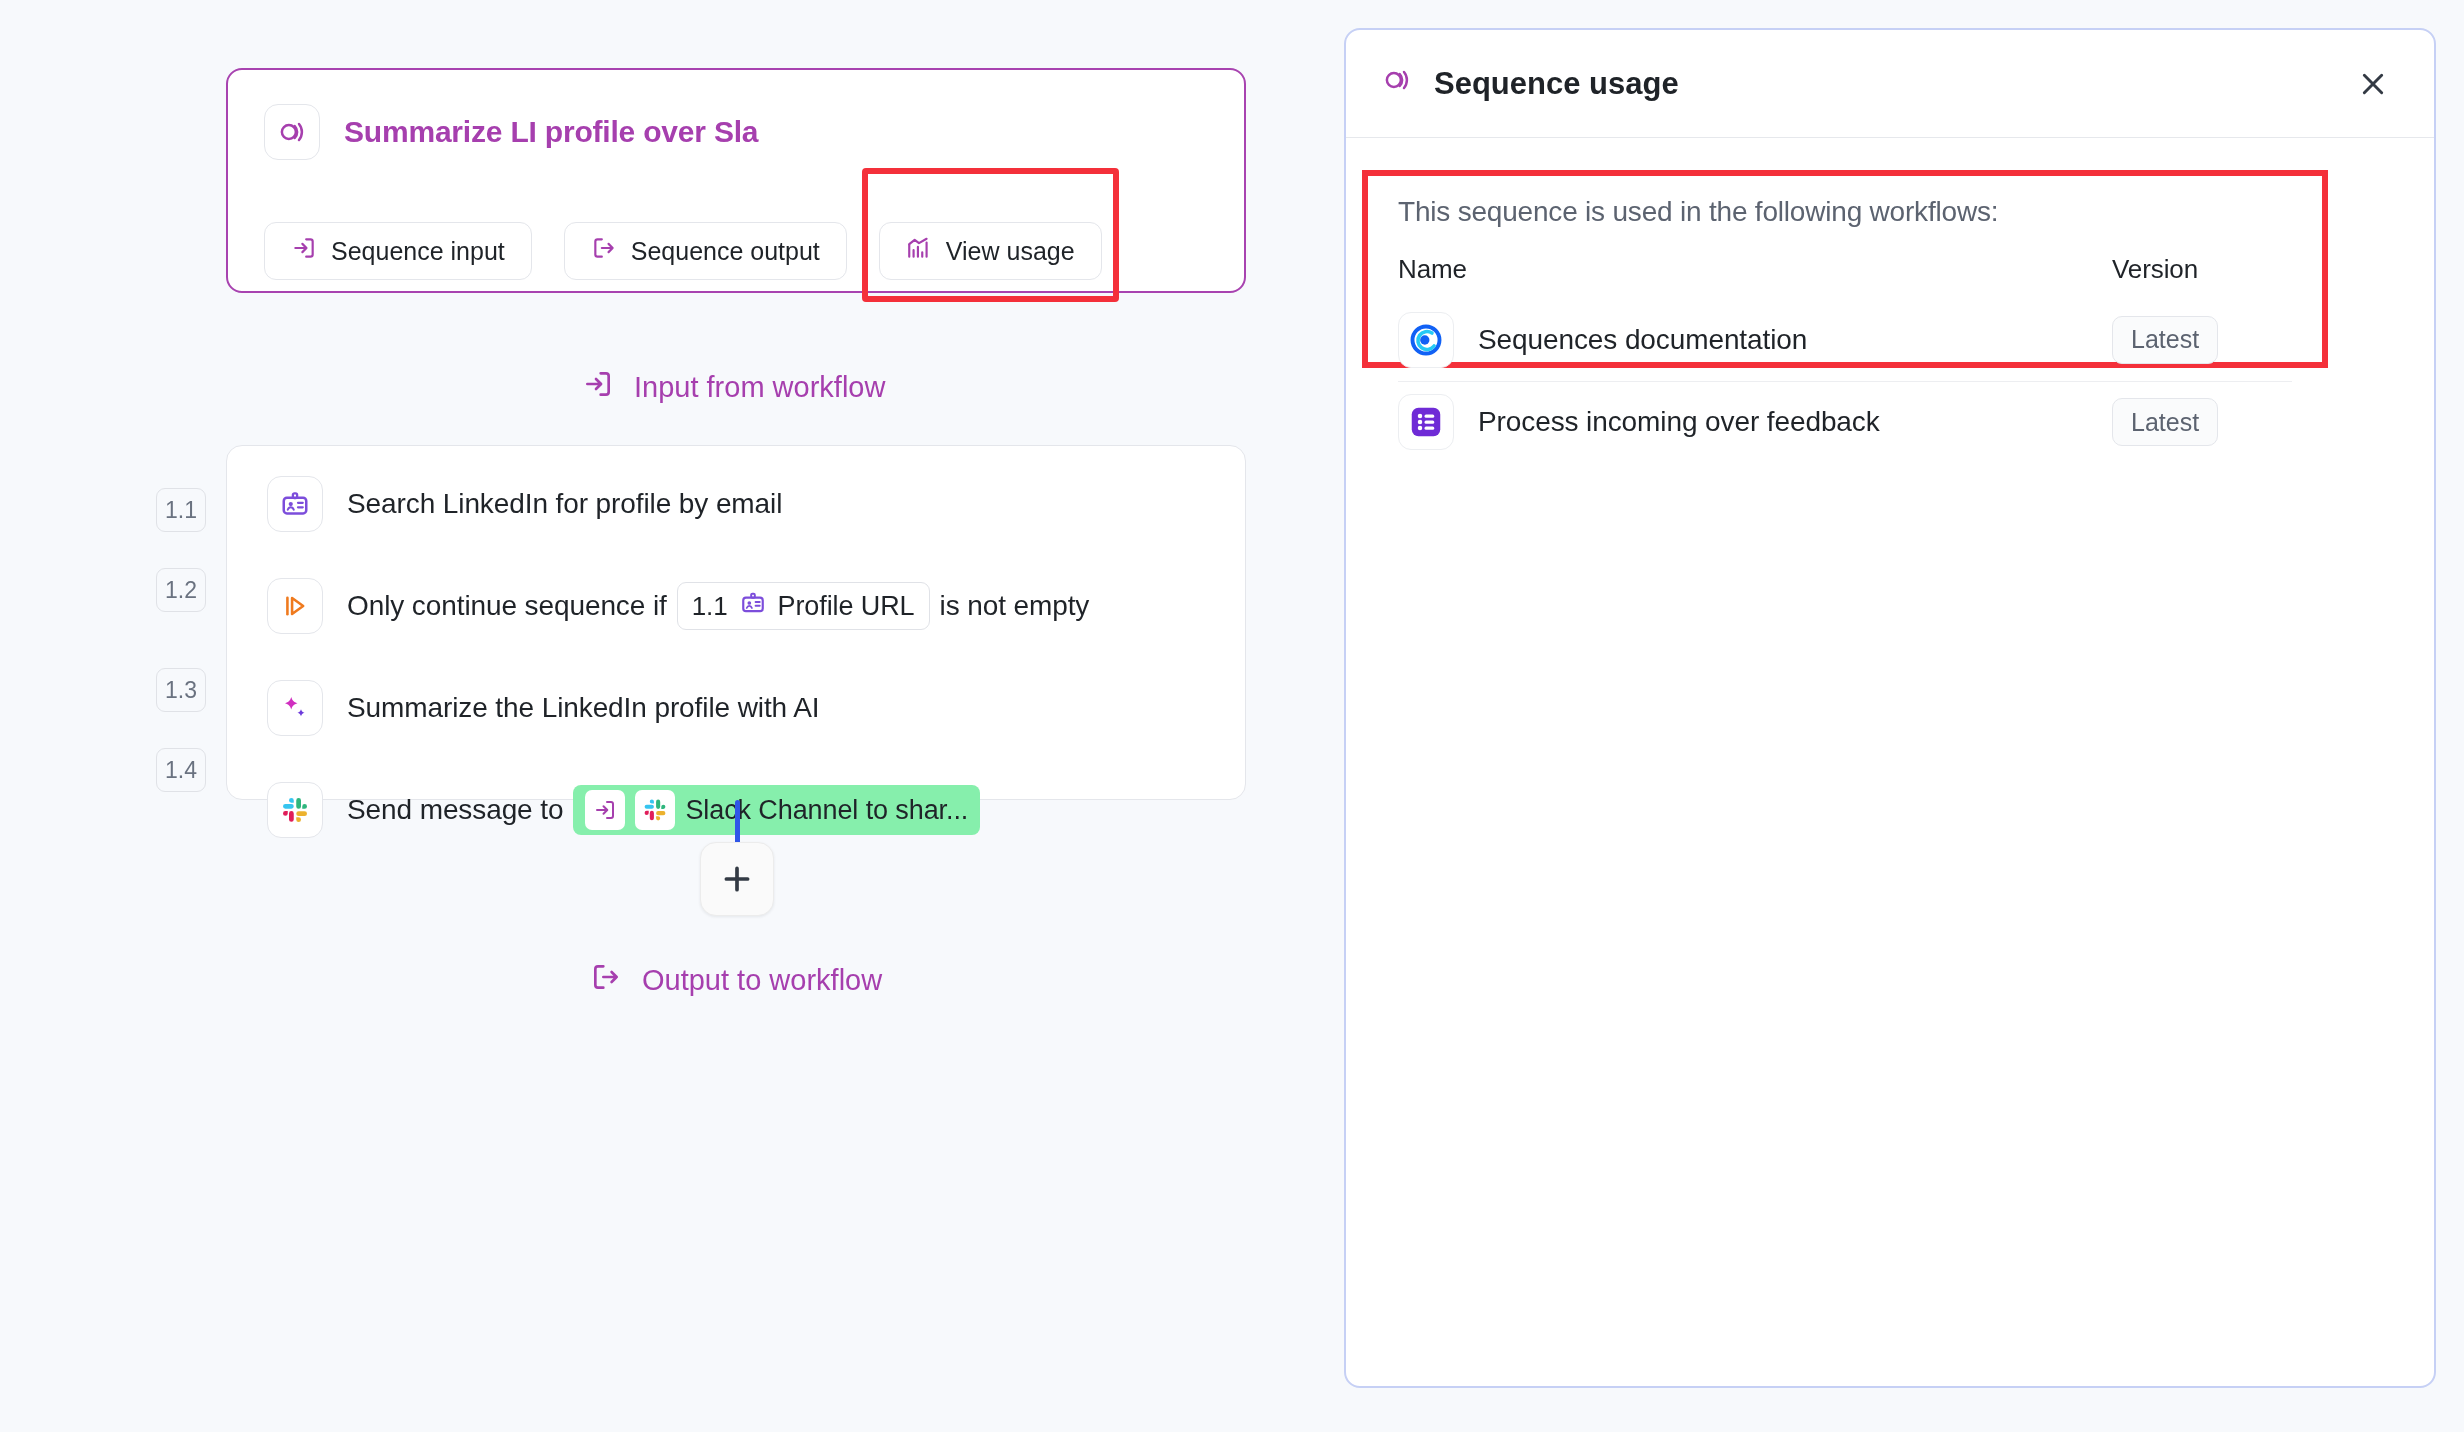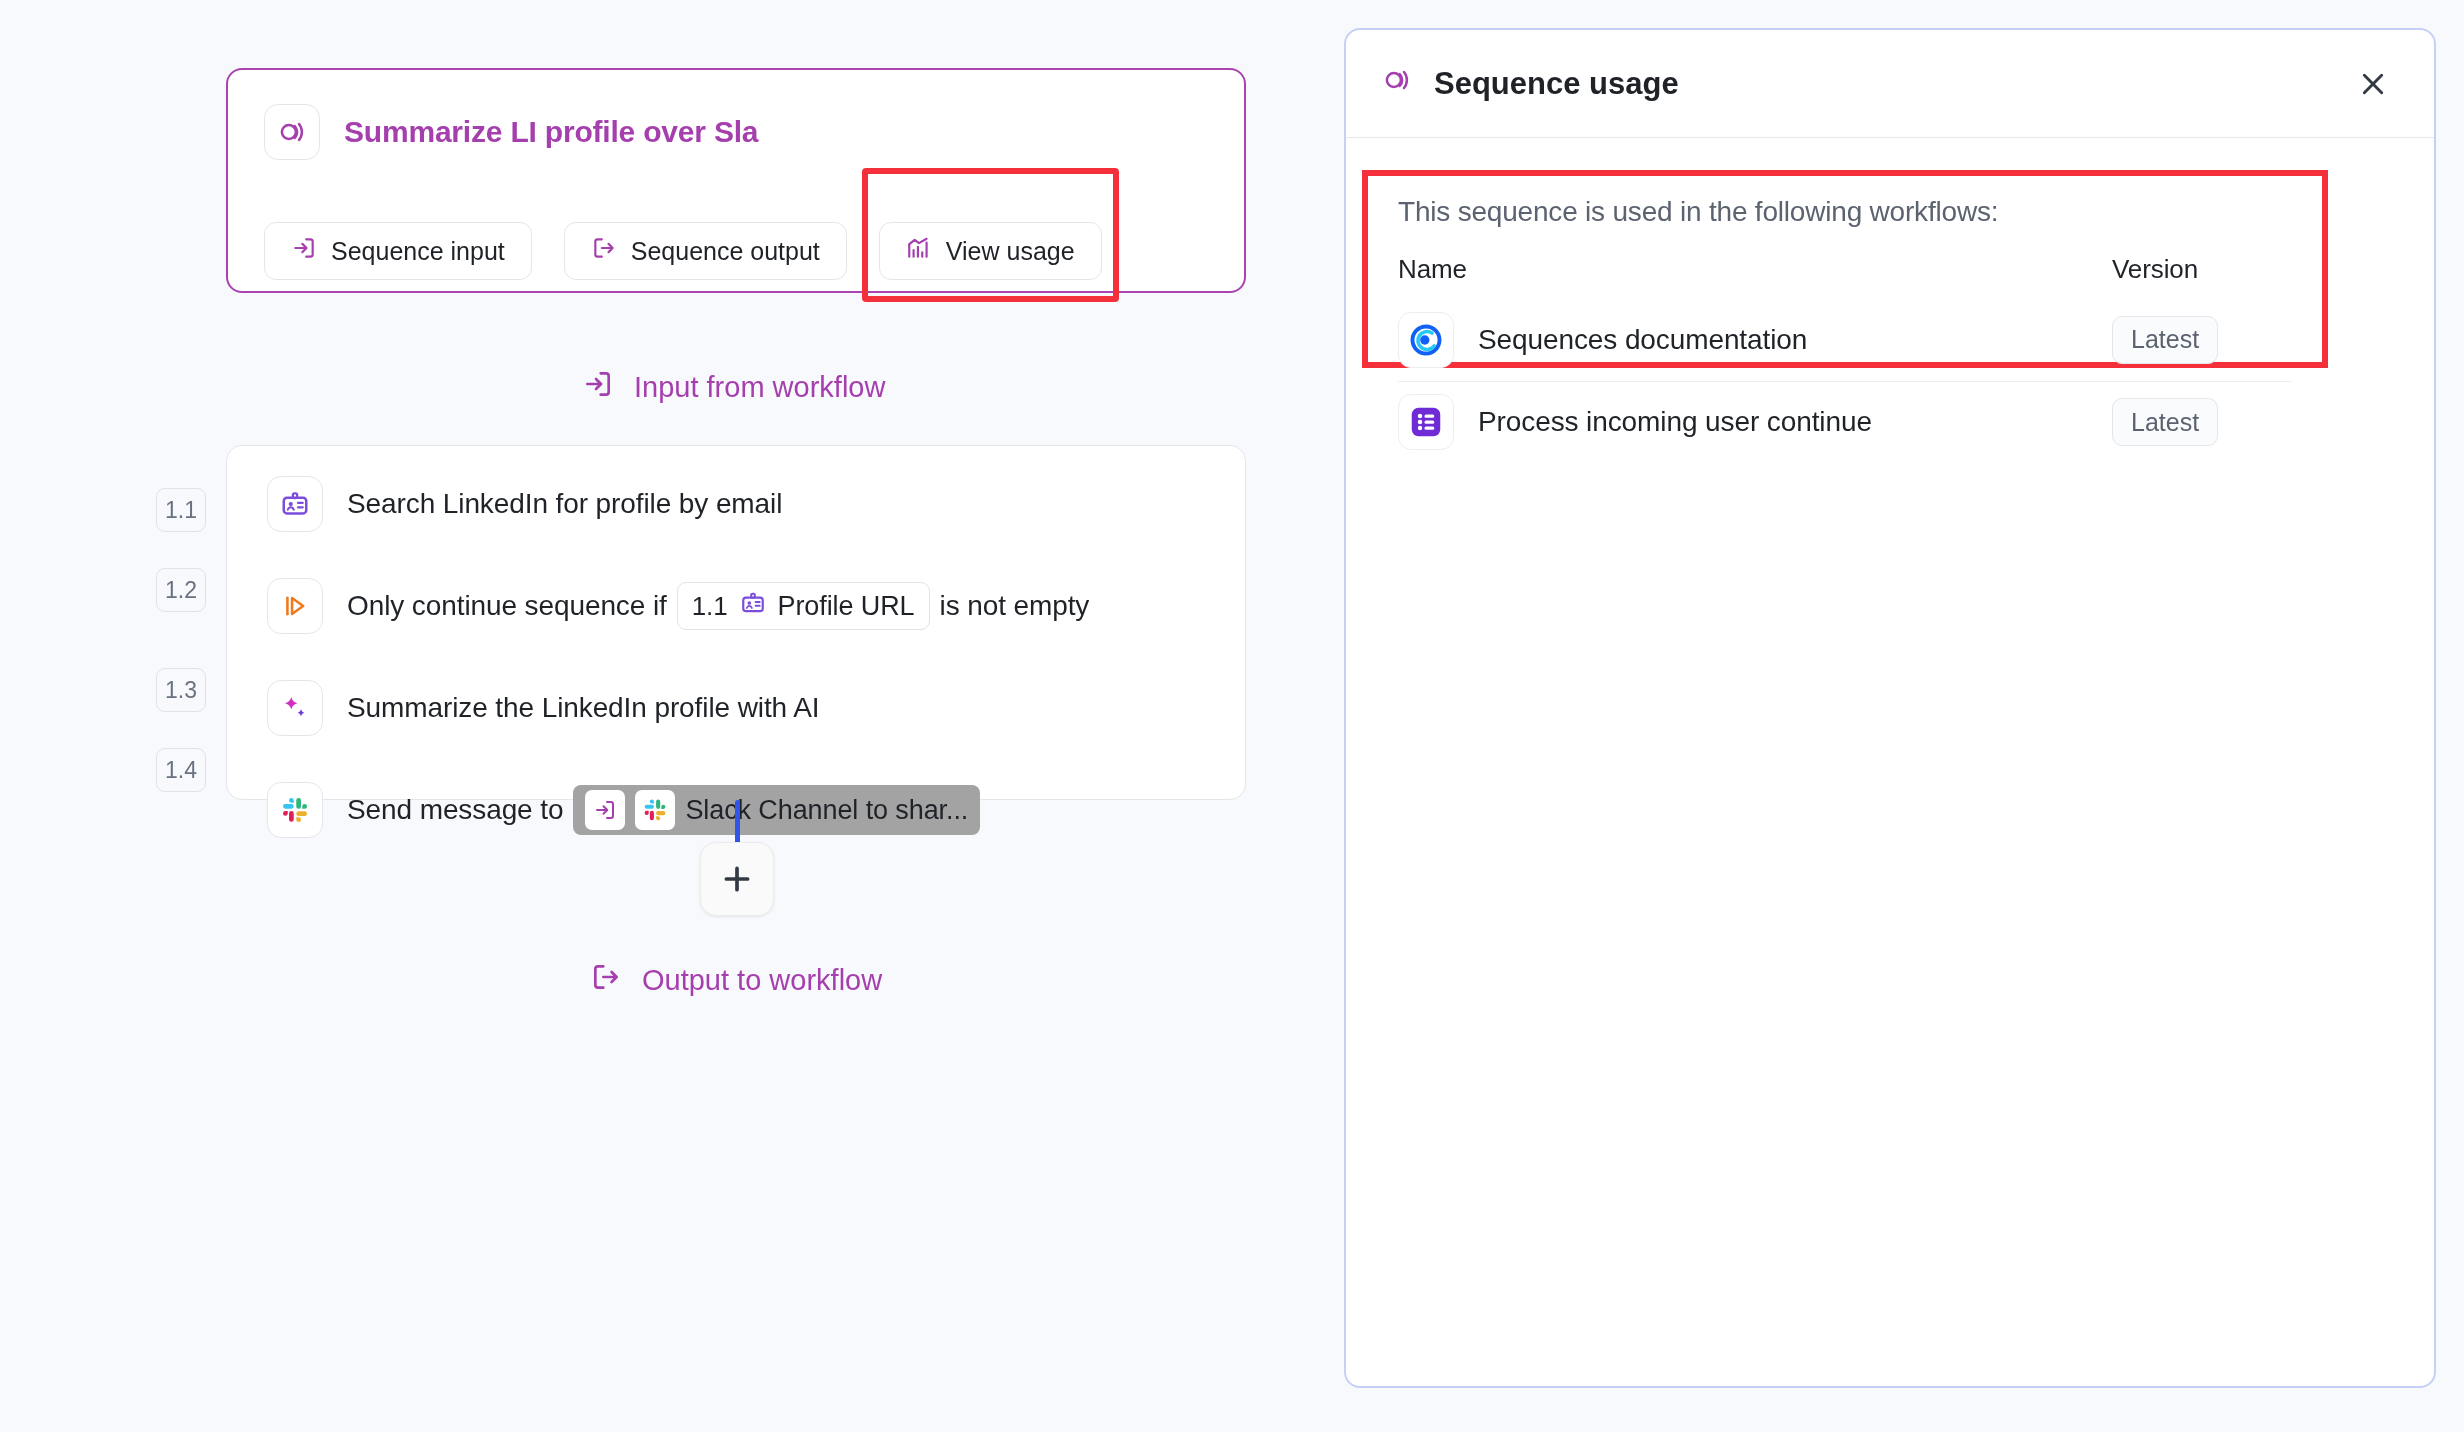--- a/index.html
+++ b/index.html
@@ -60,21 +60,21 @@
   }
 
   .ref-chip {
     display: inline-flex; align-items: center; gap: 12px; height: 48px; padding: 0 14px;
     border: 1px solid #e0e2e7; border-radius: 9px; background: #fff;
     font-size: 27px; color: #1f2328; margin: 0 10px; vertical-align: middle;
   }
   .ref-chip .rn { color: #1f2328; font-size: 26px; }
   .var-chip {
     display: inline-flex; align-items: center; gap: 10px; height: 50px; padding: 0 12px;
-    border-radius: 8px; background: #a3a3a3; font-size: 27px; color: #1f2328; margin-left: 10px;
+    border-radius: 8px; background: #86efac; font-size: 27px; color: #1f2328; margin-left: 10px;
   }
   .mini-tile {
     width: 40px; height: 40px; background: #fff; border-radius: 7px;
     display: flex; align-items: center; justify-content: center; flex: none;
   }
 
   .connector { position: absolute; left: 735px; top: 800px; width: 5px; height: 48px; background: #2f56e8; border-radius: 3px; }
   .add-btn {
     position: absolute; left: 700px; top: 842px; width: 74px; height: 74px;
     background: #fafafa; border: 1px solid #ececec; border-radius: 16px;
@@ -350,21 +350,21 @@
                     <svg width="36" height="36" viewBox="0 0 24 24">
                       <rect x="2.5" y="2.5" width="19" height="19" rx="4.5" fill="#6f2bd6"></rect>
                       <circle cx="8" cy="8" r="1.5" fill="#fff"></circle>
                       <circle cx="8" cy="12" r="1.5" fill="#fff"></circle>
                       <circle cx="8" cy="16" r="1.5" fill="#fff"></circle>
                       <rect x="11" y="7" width="6.5" height="2.1" rx="1" fill="#fff"></rect>
                       <rect x="11" y="11" width="6.5" height="2.1" rx="1" fill="#fff"></rect>
                       <rect x="11" y="15" width="6.5" height="2.1" rx="1" fill="#fff"></rect>
                     </svg>
                   </span>
-                  <span class="wf-name">Process incoming user continue</span>
+                  <span class="wf-name">Process incoming over feedback</span>
                 </div>
               </td>
               <td>
                 <span class="ver-badge">Latest</span>
               </td>
             </tr>
           </tbody>
         </table>
       </div>
     </div>

